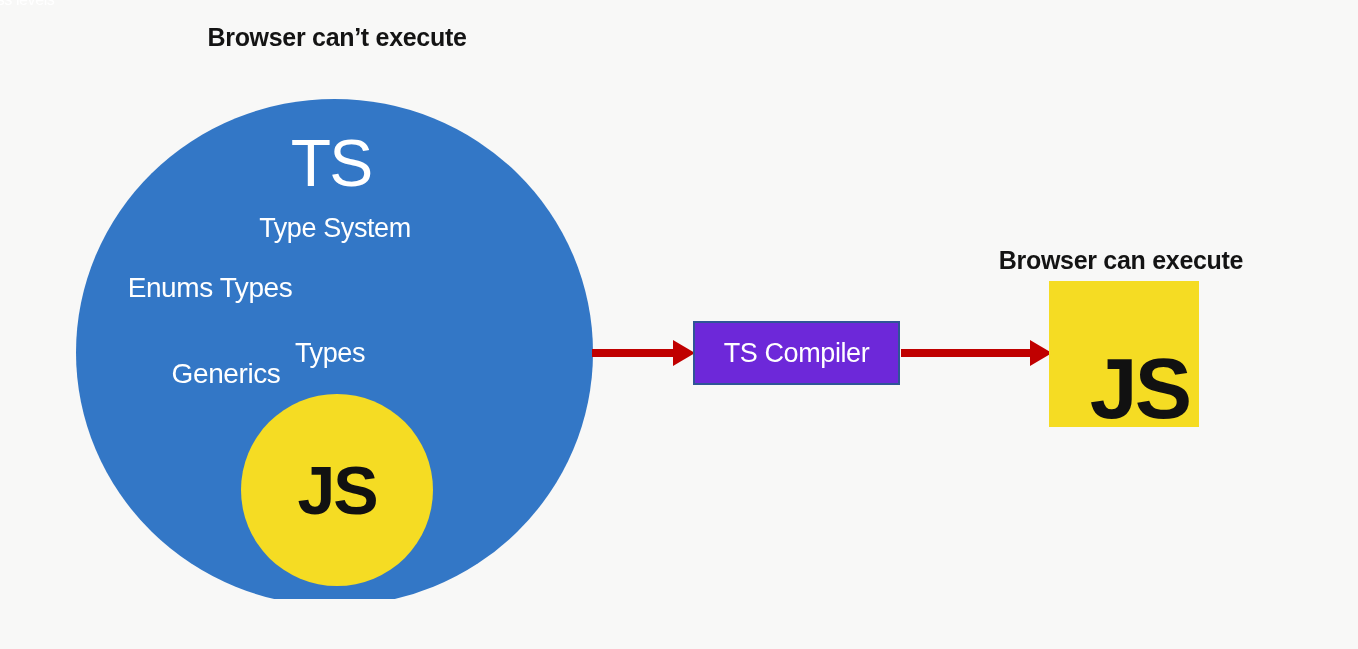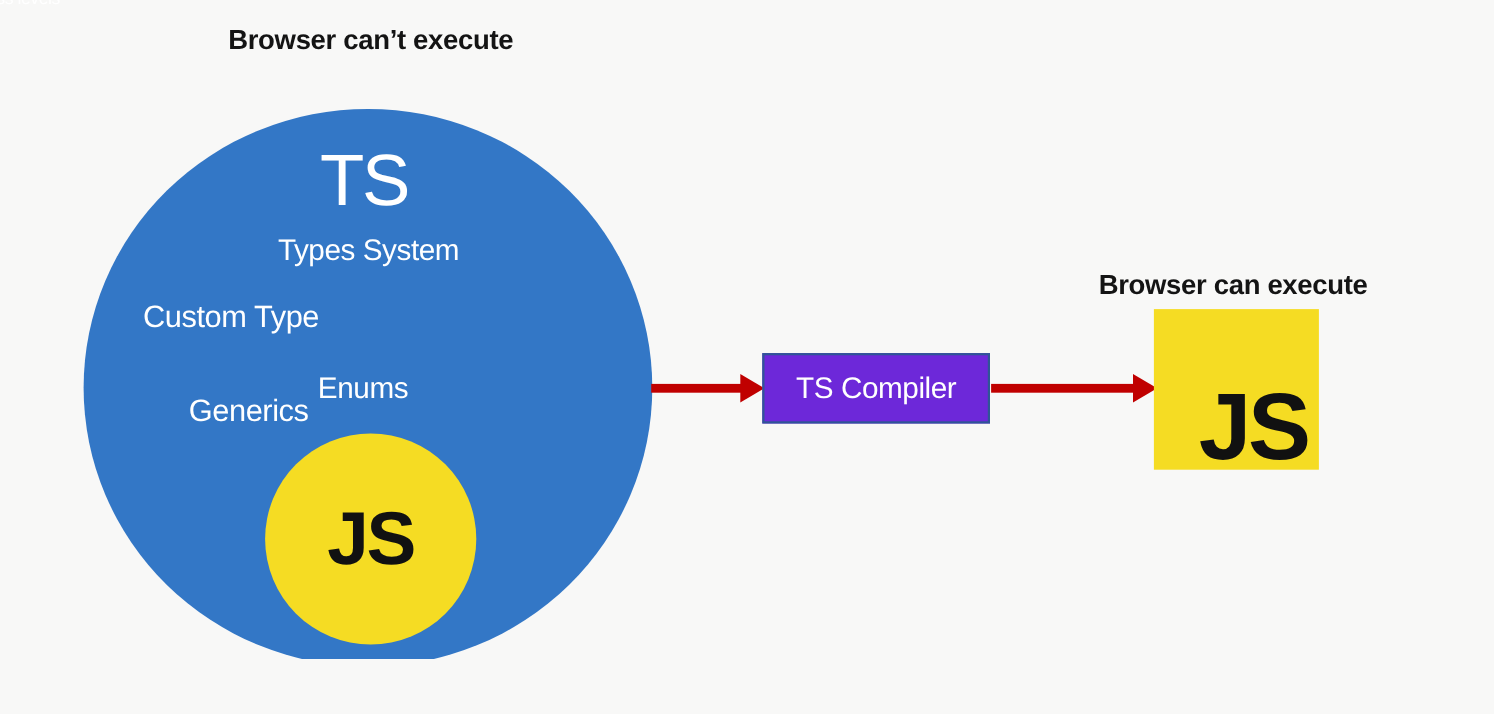--- a/index.html
+++ b/index.html
@@ -130,27 +130,27 @@
 <div class="canvas">
 
   <div class="caption caption-left">Browser can’t execute</div>
 
   <div class="caption caption-right">Browser can execute</div>
 
   <div class="ts-circle"></div>
 
   <div class="circle-label ts-title">TS</div>
 
-  <div class="circle-label feat-type-system">Types System</div>
+  <div class="circle-label feat-type-system">Type System</div>
 
-  <div class="circle-label feat-custom-types">Custom Type</div>
+  <div class="circle-label feat-custom-types">Enums Types</div>
 
   <div class="circle-label feat-strictness-levels">Strictness levels</div>
 
-  <div class="circle-label feat-enums">Enums</div>
+  <div class="circle-label feat-enums">Types</div>
 
   <div class="circle-label feat-generics">Generics</div>
 
 
   <div class="js-inner-circle">
     <span class="js-inner-label">JS</span>
   </div>
 
   <div class="arrow-shaft arrow1-shaft"></div>
   <div class="arrow-head arrow1-head"></div>

